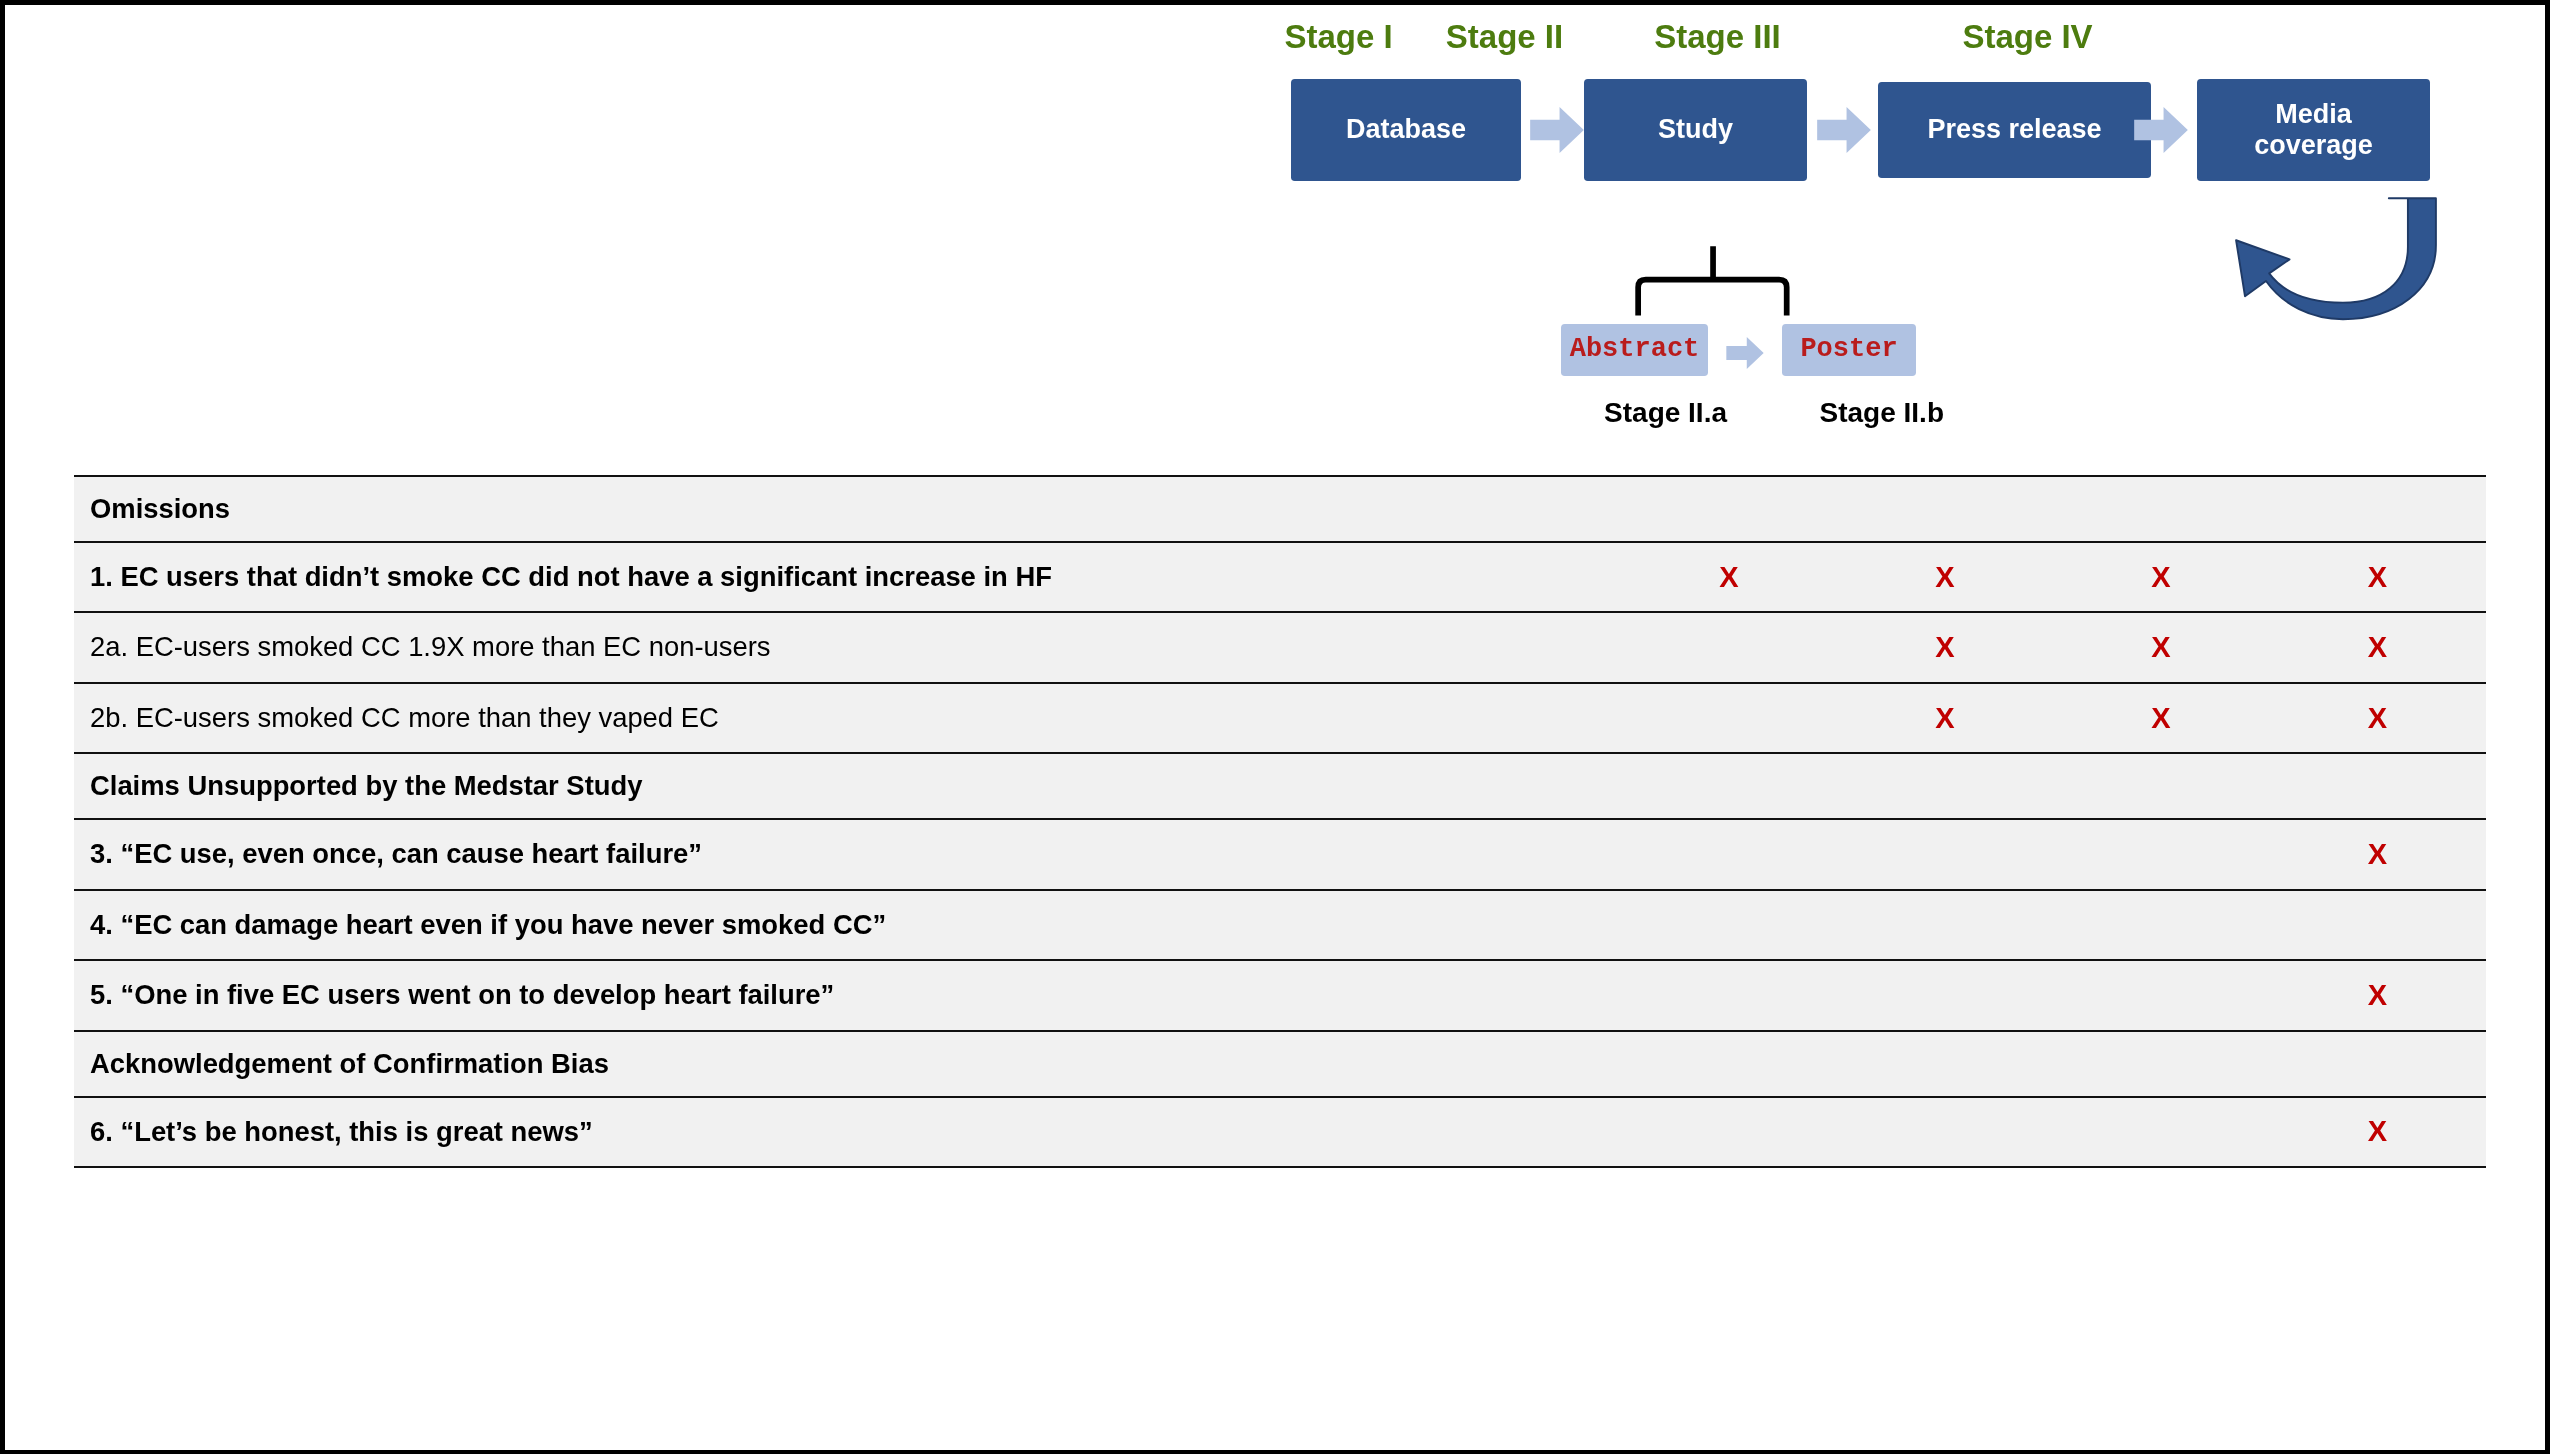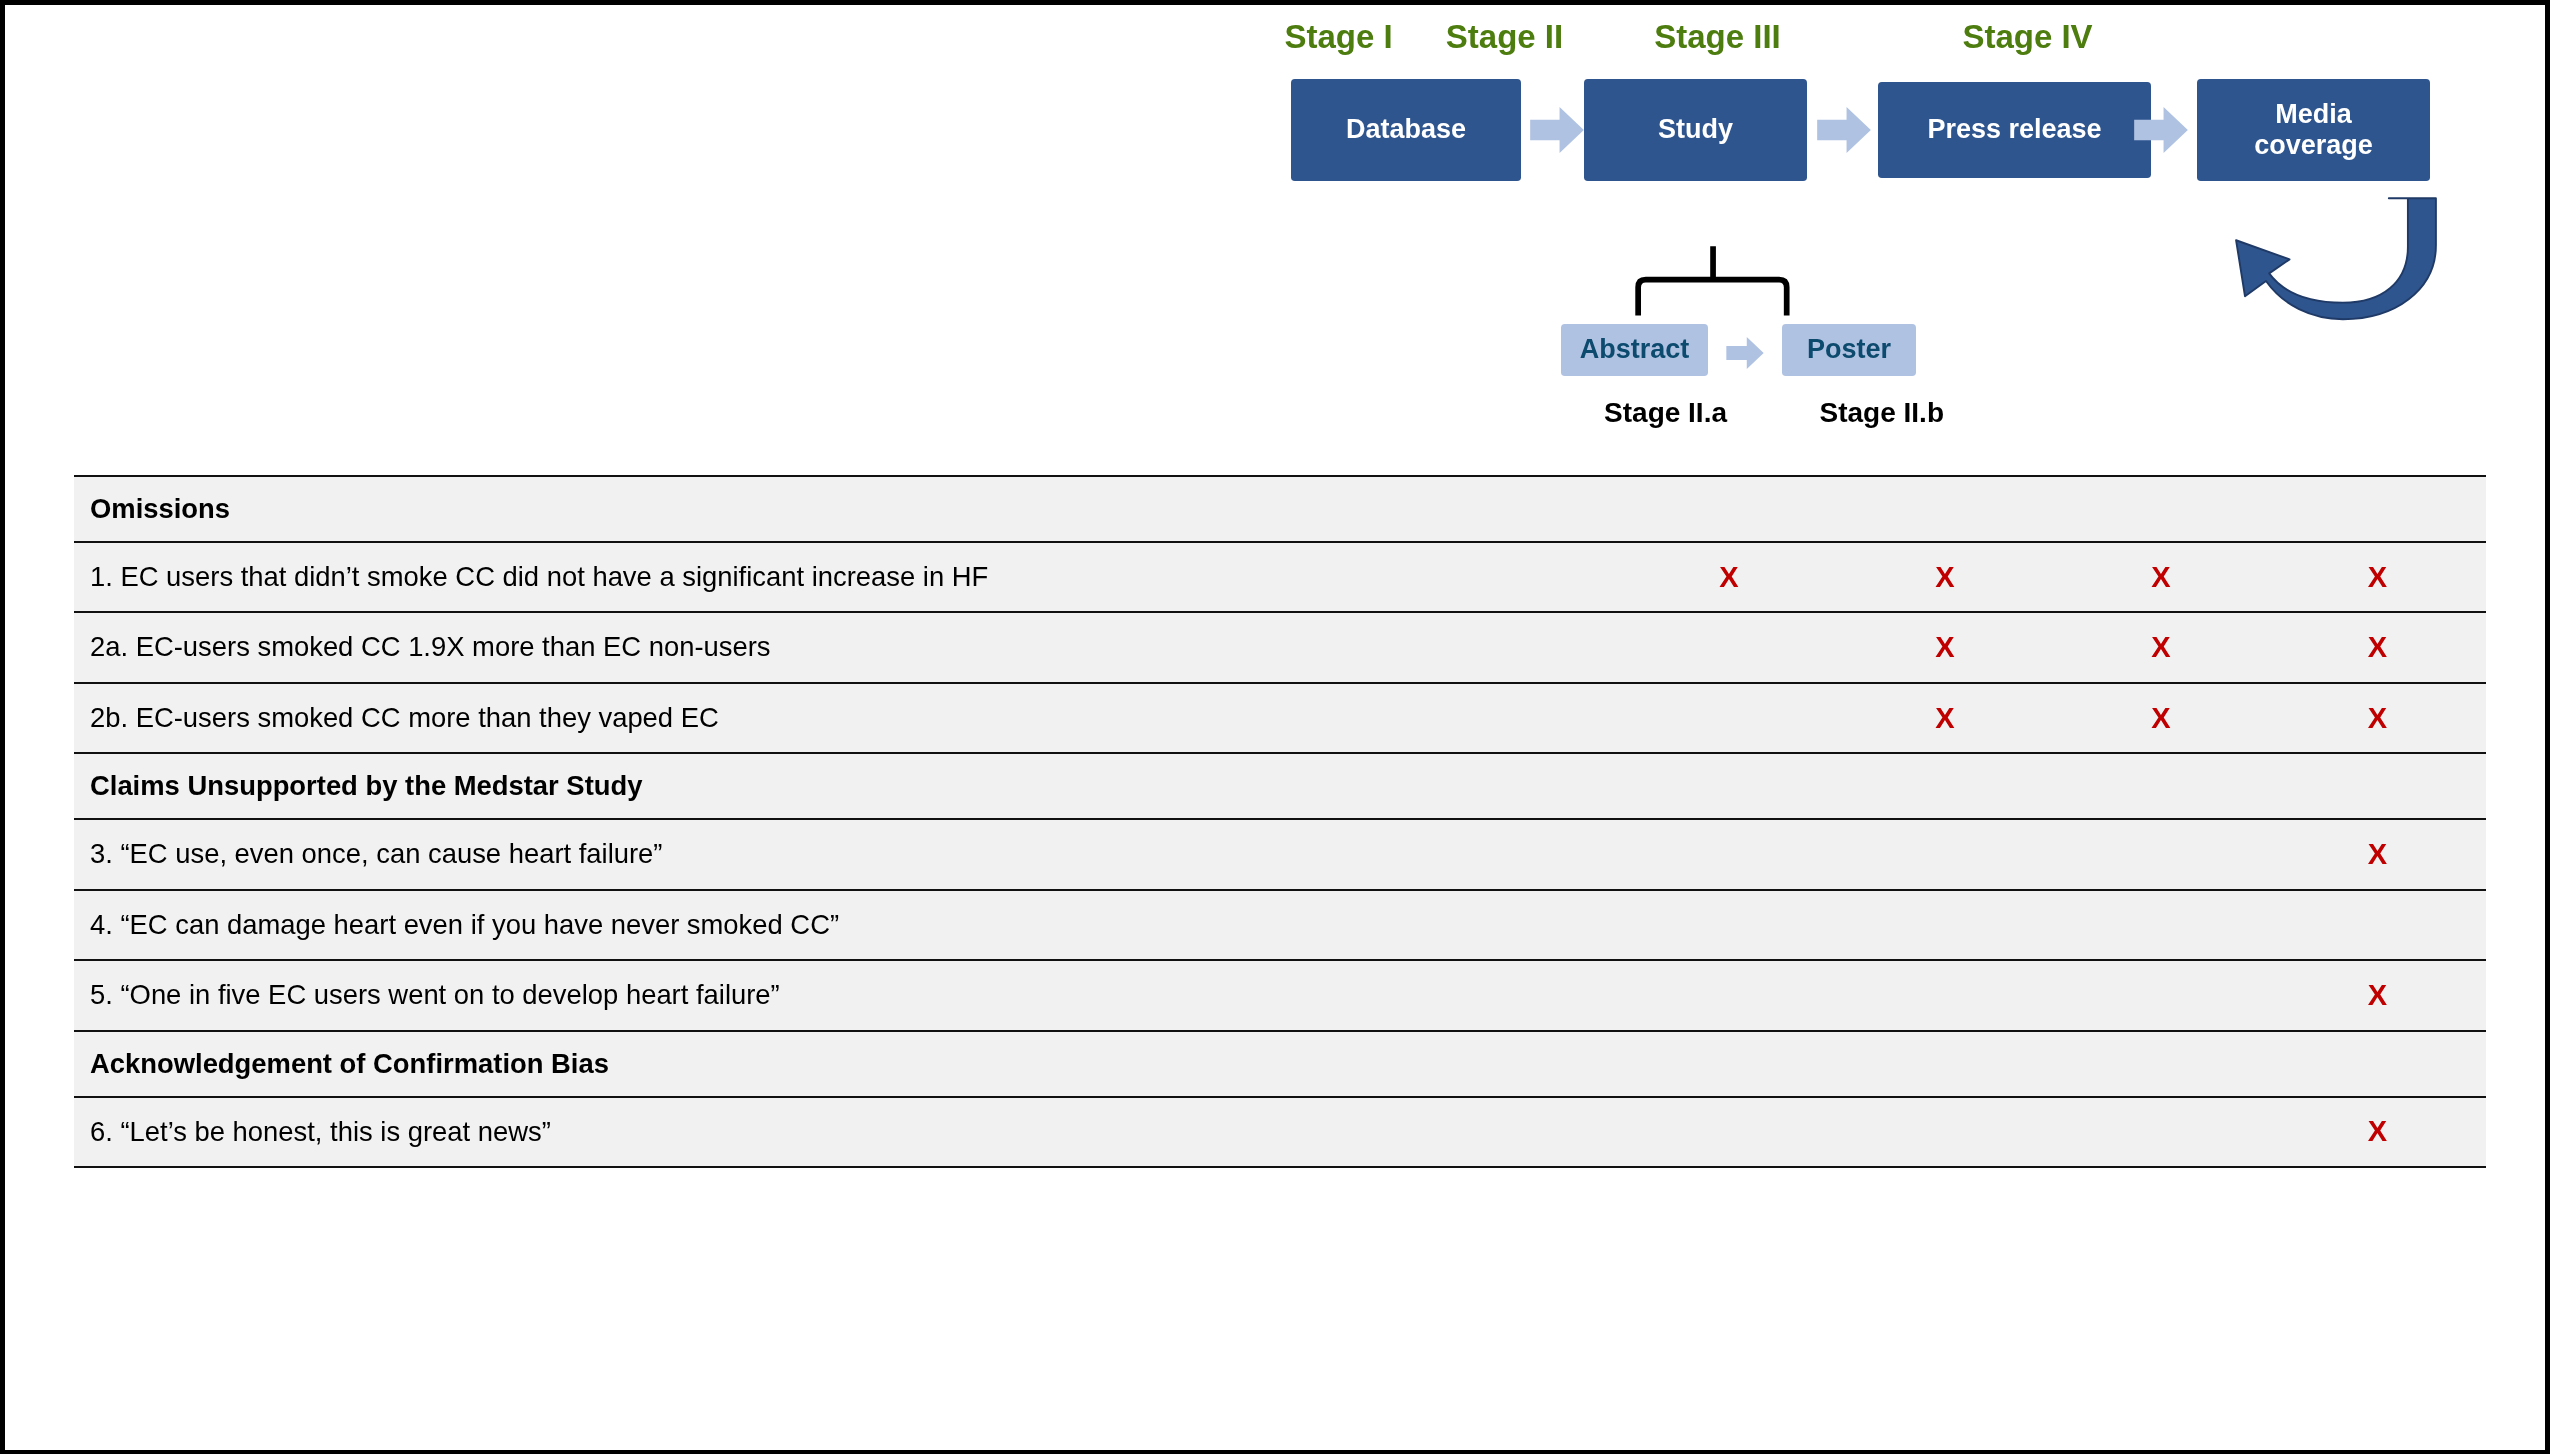--- a/index.html
+++ b/index.html
@@ -42,23 +42,24 @@
     line-height:1.15;
   }
   .node.dark{
     background:#2F558F;
     color:#ffffff;
     font-size:27px;
     font-weight:bold;
   }
   .node.light{
     background:#B0C2E2;
-    color:#0c4a6e;
+    color:#b91c1c;
     font-size:27px;
     font-weight:bold;
+    font-family:Liberation Mono, monospace;
   }
   .arrow-wrap{position:absolute;}
   .arrow-wrap svg{display:block;}
 
   .substage-label{
     position:absolute;
     font-size:28px;
     font-weight:bold;
     color:#000000;
     text-align:right;
@@ -82,21 +83,21 @@
     padding:16px;
     vertical-align:middle;
     background:#F1F1F1;
   }
   td.label{
     padding:9px 11.5px 9px 19px;
     font-size:27.4px;
     color:#000000;
     line-height:1.33;
   }
-  td.label.bold{font-weight:normal;}
+  td.label.bold{font-weight:bold;}
   td.label.indent{padding-left:133px;font-weight:normal;}
   tr.section td{
     background:#D3DAE4;
     font-weight:bold;
     font-size:27.4px;
     padding:11.5px 11.5px 11.5px 19px;
     border-top:2.6px solid #111111;
     border-bottom:2.6px solid #111111;
   }
   td.mark{

